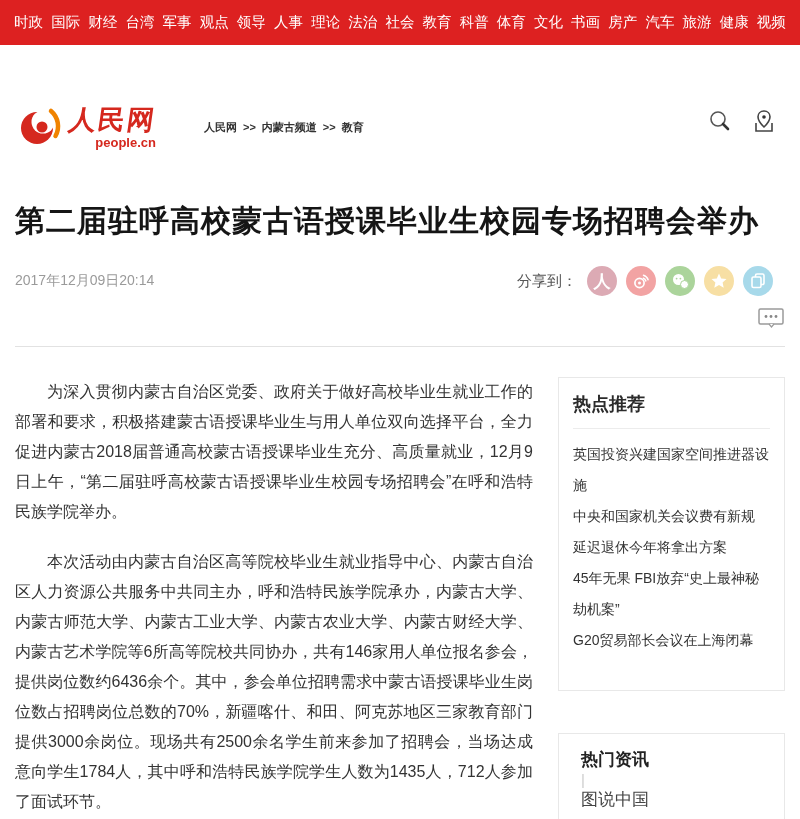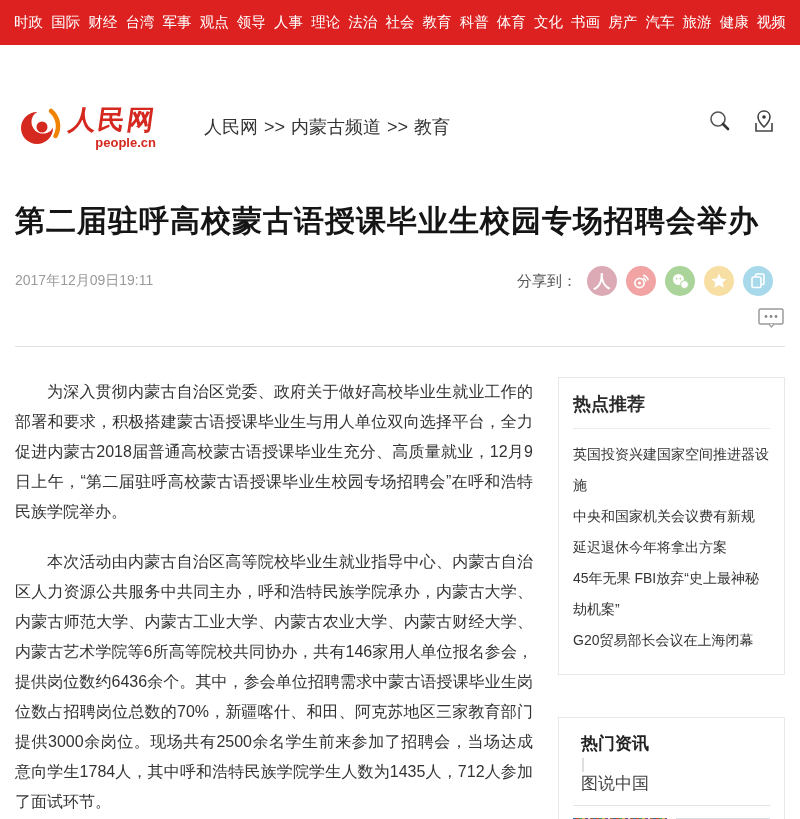--- a/index.html
+++ b/index.html
@@ -12,21 +12,21 @@
     padding: 0 14px; justify-content: space-between; }
   .topnav a { color: #fff; font-size: 14.5px; white-space: nowrap; }
 
   
   .header { margin: 50px 15px 0 15px; height: 64px; display: flex; align-items: center; position: relative; }
   .logo { display: flex; align-items: flex-start; cursor: pointer; }
   .logo-txt { color: #d5281e; margin-left: 4px; }
   .logo-cn { font-size: 27px; font-weight: bold; transform: skewX(-8deg); letter-spacing: 2px;
     font-family: "Liberation Serif", "DejaVu Serif", serif; }
   .logo-en { font-size: 13px; font-weight: bold; text-align: right; margin-top: -3px; }
-  .breadcrumb { margin-left: 48px; font-size: 18px; color: #333; }
+  .breadcrumb { margin-left: 48px; font-size: 11px; color: #333; font-weight: bold; }
   .breadcrumb .sep { color: #333; margin: 0 6px; }
   .hdr-icons { position: absolute; right: 8px; top: 14px; display: flex; gap: 18px; }
   .hdr-icons span { cursor: pointer; }
 
   
   .title { margin: 42px 15px 0 15px; font-size: 30px; font-weight: bold; color: #151515;
     letter-spacing: 1px; white-space: nowrap; }
   .meta { margin: 24px 15px 0 15px; display: flex; align-items: center; }
   .date { font-size: 14px; color: #9a9a9a; flex: 1; }
   .share-label { font-size: 15px; color: #555; margin-right: 10px; }
@@ -43,21 +43,21 @@
   .divider { margin: 16px 15px 0 15px; border-bottom: 1px solid #e2e2e2; }
 
   
   .content { display: flex; margin: 0 15px; padding-top: 30px; align-items: flex-start; }
   .article-col { width: 528px; margin-right: 25px; }
   .article-col p { font-size: 16px; line-height: 30px; color: #333; text-indent: 2em;
     margin-bottom: 20px; text-align: justify; }
 
   
   .sidebar { width: 227px; }
-  .hotbox { border: 1px solid #e8e8e8; padding: 14px 14px 18px 14px; }
+  .hotbox { border: 1px solid #e8e8e8; padding: 14px 14px 34px 14px; }
   .hotbox h3 { font-size: 18px; font-weight: bold; color: #2b2b2b;
     padding-bottom: 12px; border-bottom: 1px solid #ececec; }
   .hotbox ul { list-style: none; margin-top: 10px; }
   .hotbox li a { display: block; font-size: 14px; color: #333; line-height: 31px; }
   .picbox { border: 1px solid #e8e8e8; margin-top: 42px; padding: 14px 14px 0 14px; height: 150px; }
   .picbox-hd { display: flex; align-items: baseline; padding-bottom: 10px; border-bottom: 1px solid #e4e4e4; flex-direction: column; }
   .picbox-hd .t1 { font-size: 17px; font-weight: bold; color: #222; }
   .picbox-hd .pipe { color: #ccc; margin: 0 8px; font-size: 15px; }
   .picbox-hd .t2 { font-size: 17px; color: #444; }
   .piccols { display: flex; gap: 9px; margin-top: 12px; }
@@ -137,21 +137,21 @@
         <circle cx="13" cy="8" r="1.8" fill="#333"></circle>
         <path d="M5 14 v8 h16 v-8" fill="none" stroke="#444" stroke-width="1.6"></path>
       </svg>
     </span>
   </div>
 </div>
 
 <h1 class="title">第二届驻呼高校蒙古语授课毕业生校园专场招聘会举办</h1>
 
 <div class="meta">
-  <span class="date">2017年12月09日19:11</span>
+  <span class="date">2017年12月09日20:14</span>
   <span class="share-label">分享到：</span>
   <span class="share-icons">
     <span class="sicon si-people">
       <span class="zh">人</span>
     </span>
     <span class="sicon si-weibo">
       <svg width="18" height="18" viewBox="0 0 18 18">
         <circle cx="7.5" cy="11" r="4.6" fill="none" stroke="#fff" stroke-width="1.7"></circle>
         <circle cx="7.5" cy="11" r="1.5" fill="#fff"></circle>
         <path d="M11.5 3.2 a7 7 0 0 1 4.6 4.6" fill="none" stroke="#fff" stroke-width="1.5" stroke-linecap="round"></path>

